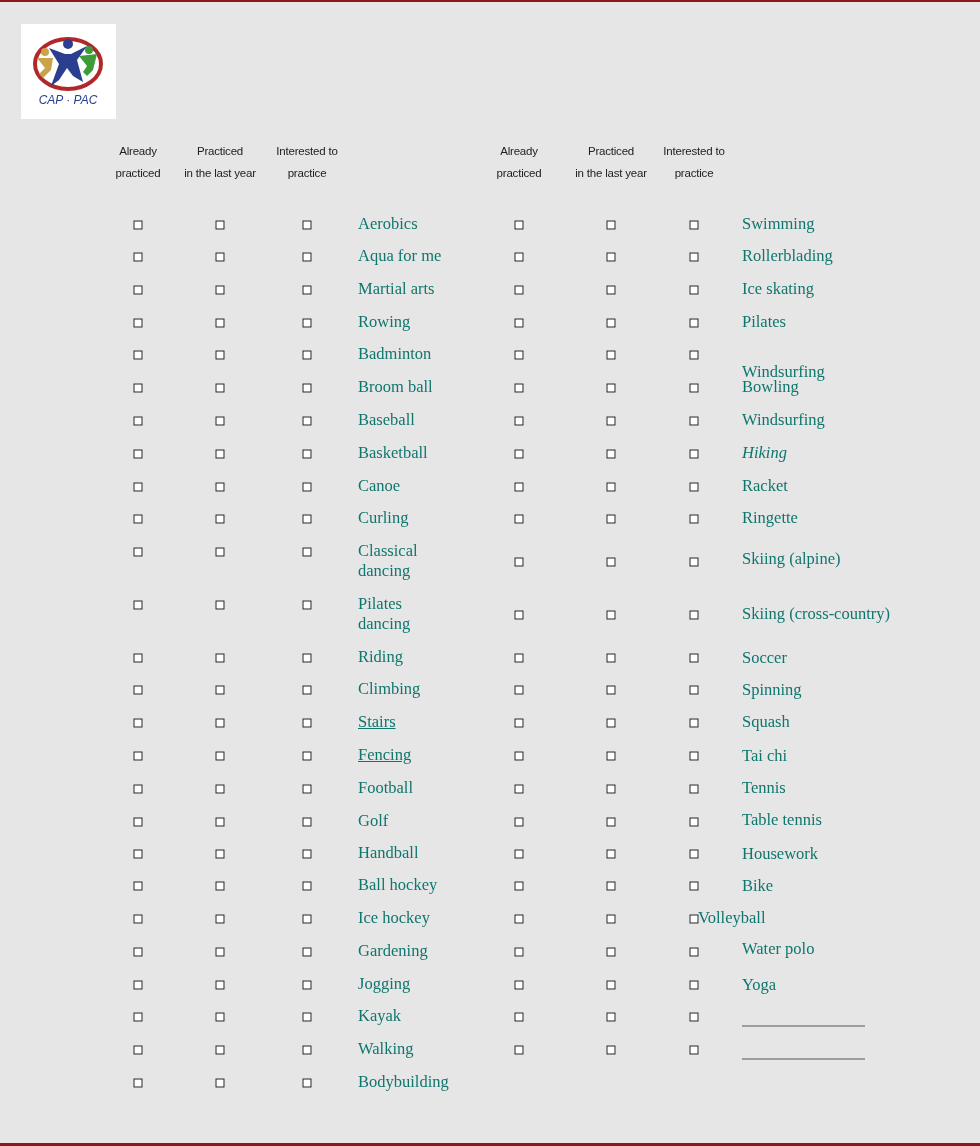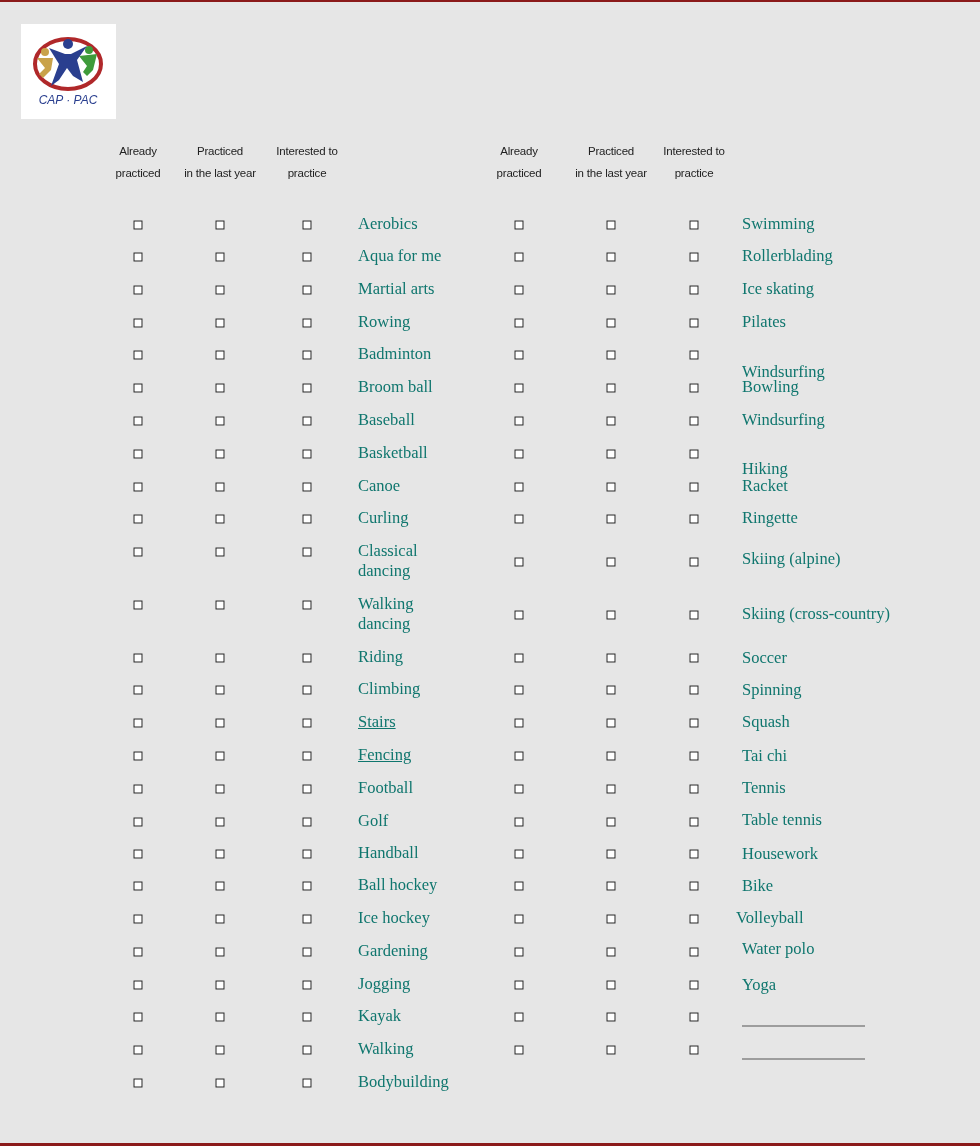--- a/index.html
+++ b/index.html
@@ -119,21 +119,21 @@
     <div class="cb" style="left: 220px; top: 519px;"></div>
     <div class="cb" style="left: 307px; top: 519px;"></div>
     <div class="lbl" style="left: 358px; top: 518px;">Curling</div>
     <div class="cb" style="left: 138px; top: 552px;"></div>
     <div class="cb" style="left: 220px; top: 552px;"></div>
     <div class="cb" style="left: 307px; top: 552px;"></div>
     <div class="lbl two" style="left: 358px; top: 561px;">Classical dancing</div>
     <div class="cb" style="left: 138px; top: 605px;"></div>
     <div class="cb" style="left: 220px; top: 605px;"></div>
     <div class="cb" style="left: 307px; top: 605px;"></div>
-    <div class="lbl two" style="left: 358px; top: 614px;">Walking dancing</div>
+    <div class="lbl two" style="left: 358px; top: 614px;">Pilates dancing</div>
     <div class="cb" style="left: 138px; top: 658px;"></div>
     <div class="cb" style="left: 220px; top: 658px;"></div>
     <div class="cb" style="left: 307px; top: 658px;"></div>
     <div class="lbl" style="left: 358px; top: 657px;">Riding</div>
     <div class="cb" style="left: 138px; top: 690px;"></div>
     <div class="cb" style="left: 220px; top: 690px;"></div>
     <div class="cb" style="left: 307px; top: 690px;"></div>
     <div class="lbl" style="left: 358px; top: 689px;">Climbing</div>
     <div class="cb" style="left: 138px; top: 723px;"></div>
     <div class="cb" style="left: 220px; top: 723px;"></div>
@@ -207,21 +207,21 @@
     <div class="cb" style="left: 611px; top: 388px;"></div>
     <div class="cb" style="left: 694px; top: 388px;"></div>
     <div class="lbl" style="left: 742px; top: 387px;">Bowling</div>
     <div class="cb" style="left: 519px; top: 421px;"></div>
     <div class="cb" style="left: 611px; top: 421px;"></div>
     <div class="cb" style="left: 694px; top: 421px;"></div>
     <div class="lbl" style="left: 742px; top: 420px;">Windsurfing</div>
     <div class="cb" style="left: 519px; top: 454px;"></div>
     <div class="cb" style="left: 611px; top: 454px;"></div>
     <div class="cb" style="left: 694px; top: 454px;"></div>
-    <div class="lbl" style="left: 742px; top: 469px;">Hiking</div>
+    <div class="lbl" style="left: 742px; top: 453px; font-style: italic;">Hiking</div>
     <div class="cb" style="left: 519px; top: 487px;"></div>
     <div class="cb" style="left: 611px; top: 487px;"></div>
     <div class="cb" style="left: 694px; top: 487px;"></div>
     <div class="lbl" style="left: 742px; top: 486px;">Racket</div>
     <div class="cb" style="left: 519px; top: 519px;"></div>
     <div class="cb" style="left: 611px; top: 519px;"></div>
     <div class="cb" style="left: 694px; top: 519px;"></div>
     <div class="lbl" style="left: 742px; top: 518px;">Ringette</div>
     <div class="cb" style="left: 519px; top: 562px;"></div>
     <div class="cb" style="left: 611px; top: 562px;"></div>
@@ -259,21 +259,21 @@
     <div class="cb" style="left: 611px; top: 854px;"></div>
     <div class="cb" style="left: 694px; top: 854px;"></div>
     <div class="lbl" style="left: 742px; top: 854px;">Housework</div>
     <div class="cb" style="left: 519px; top: 886px;"></div>
     <div class="cb" style="left: 611px; top: 886px;"></div>
     <div class="cb" style="left: 694px; top: 886px;"></div>
     <div class="lbl" style="left: 742px; top: 886px;">Bike</div>
     <div class="cb" style="left: 519px; top: 919px;"></div>
     <div class="cb" style="left: 611px; top: 919px;"></div>
     <div class="cb" style="left: 694px; top: 919px;"></div>
-    <div class="lbl" style="left: 736px; top: 918px;">Volleyball</div>
+    <div class="lbl" style="left: 698px; top: 918px;">Volleyball</div>
     <div class="cb" style="left: 519px; top: 952px;"></div>
     <div class="cb" style="left: 611px; top: 952px;"></div>
     <div class="cb" style="left: 694px; top: 952px;"></div>
     <div class="lbl" style="left: 742px; top: 949px;">Water polo</div>
     <div class="cb" style="left: 519px; top: 985px;"></div>
     <div class="cb" style="left: 611px; top: 985px;"></div>
     <div class="cb" style="left: 694px; top: 985px;"></div>
     <div class="lbl" style="left: 742px; top: 985px;">Yoga</div>
     <div class="cb" style="left: 519px; top: 1017px;"></div>
     <div class="cb" style="left: 611px; top: 1017px;"></div>

